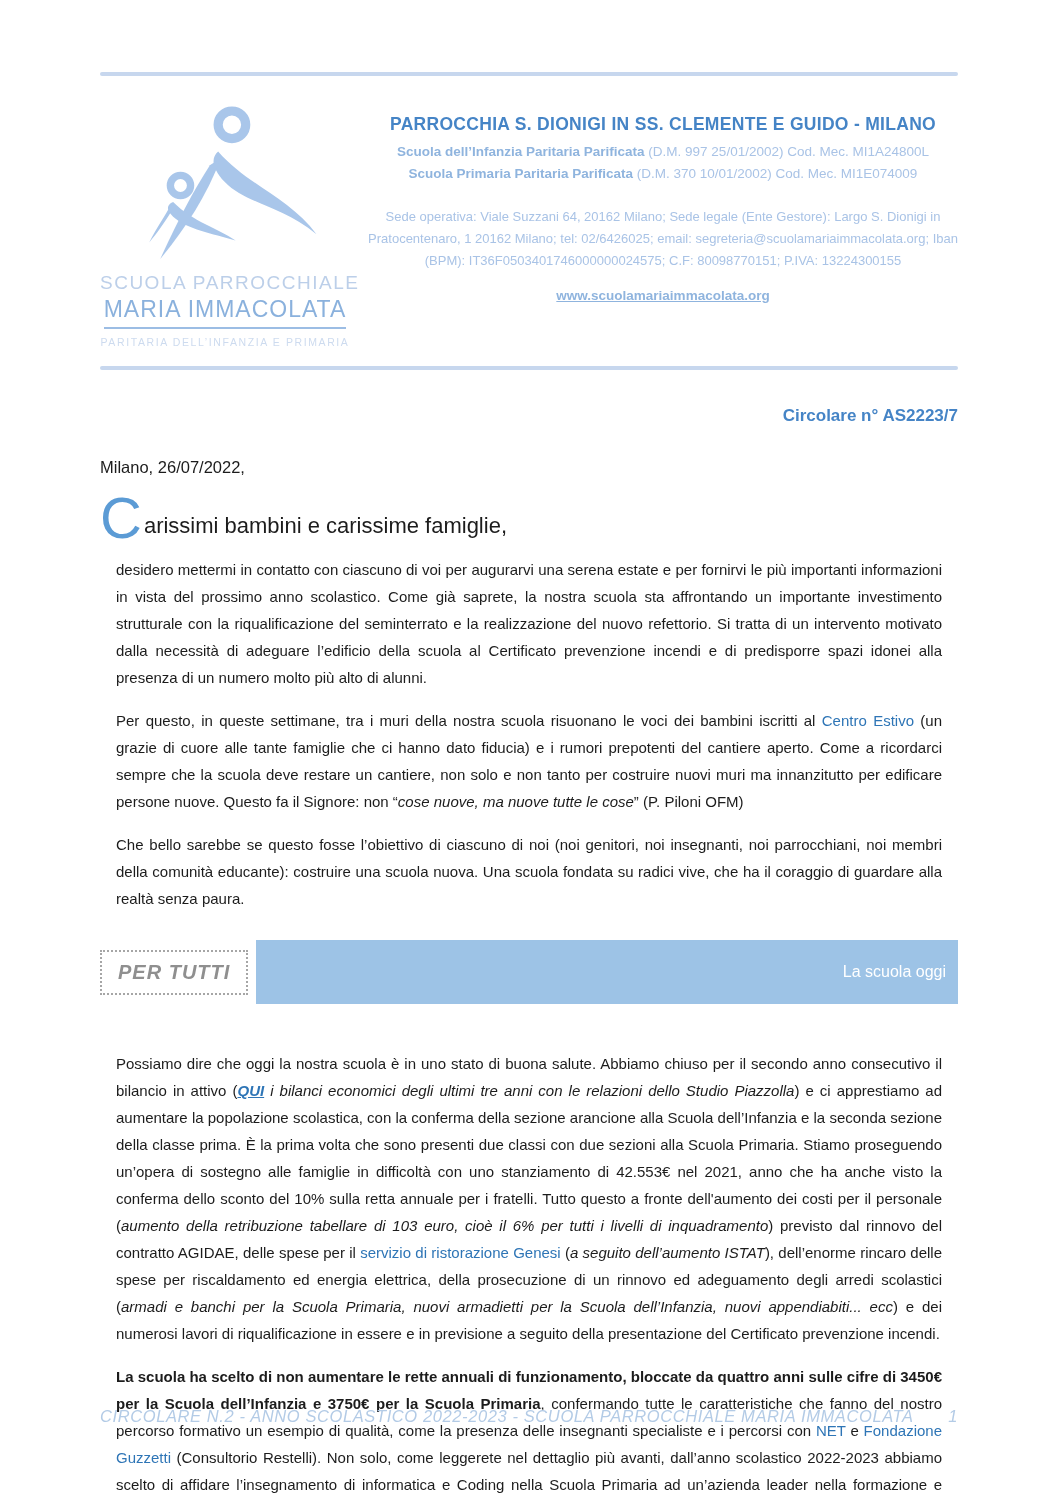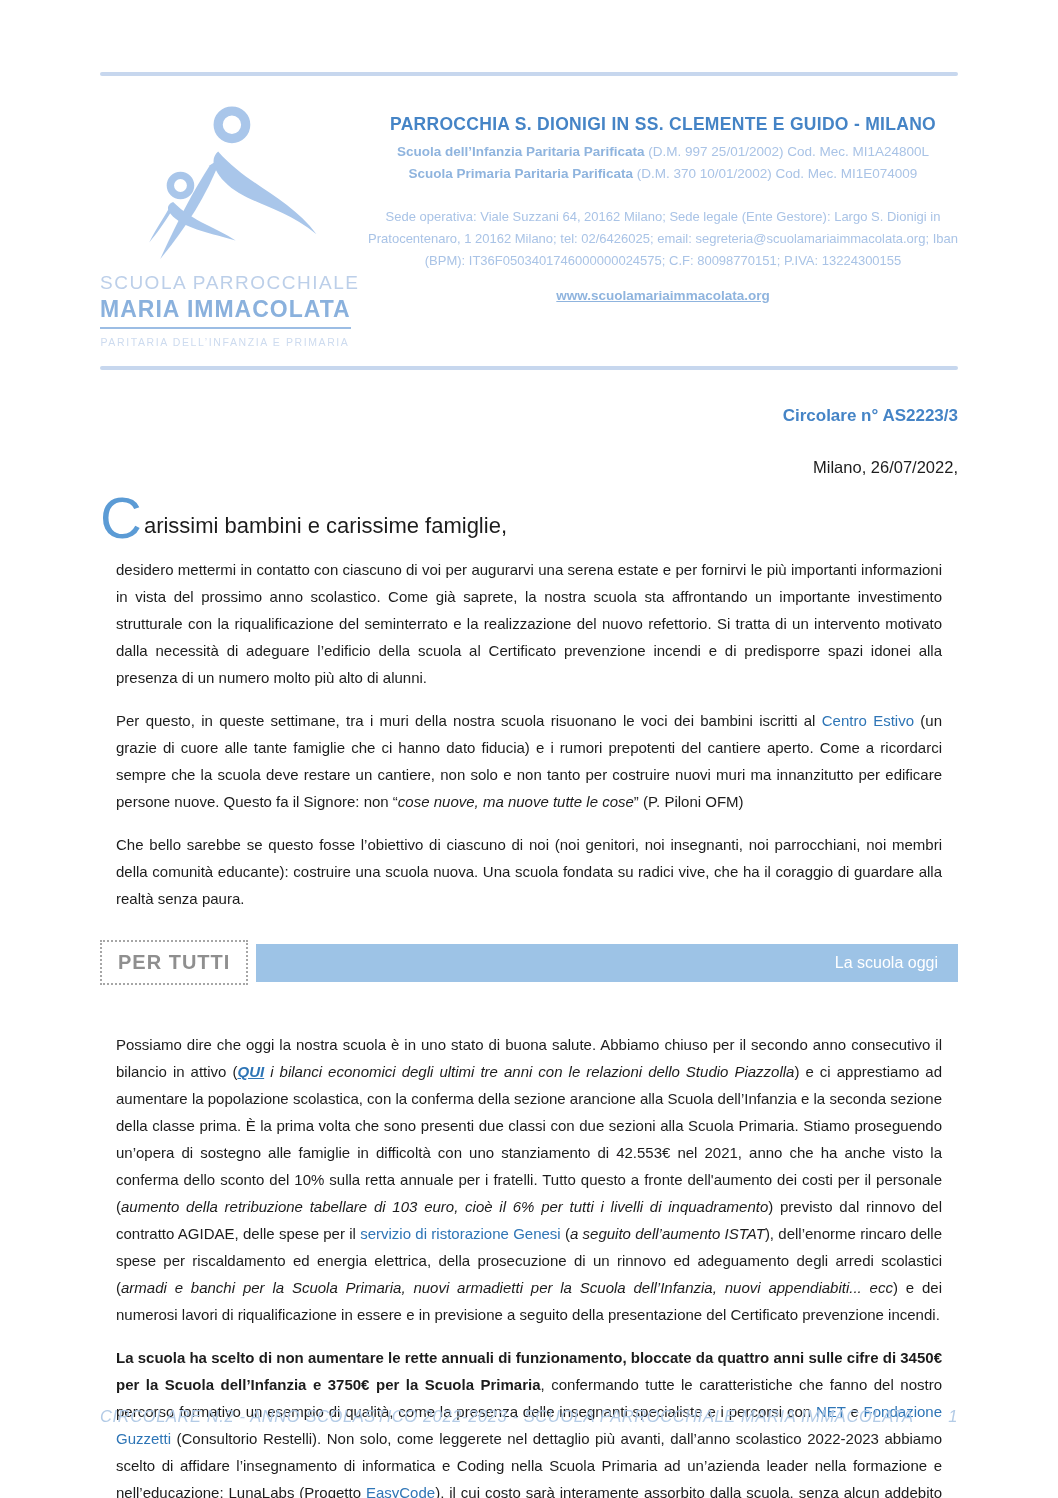--- a/index.html
+++ b/index.html
@@ -15,52 +15,52 @@
   .content{margin:0 100px;width:858px;}
   .rule{height:4px;background:#c7d7ee;border-radius:2px;}
   .top-rule{margin-top:72px;}
   .header-rule{margin-top:18px;}
 
   
   .letterhead{display:flex;margin-top:24px;align-items:flex-start;}
   .logo-block{width:250px;text-align:center;flex:0 0 auto;}
   .logo-figures{display:block;margin:0 auto;}
   .logo-line1{color:#bccfe9;font-size:19px;letter-spacing:1.5px;margin-top:2px;white-space:nowrap;}
-  .logo-line2{color:#8ab1dd;font-size:23px;font-weight:700;letter-spacing:1px;white-space:nowrap;
+  .logo-line2{color:#8ab1dd;font-size:23px;font-weight:400;letter-spacing:1px;white-space:nowrap;
     border-bottom:2px solid #9cbde4;display:inline-block;padding-bottom:4px;margin-top:2px;}
   .logo-line3{color:#cddbef;font-size:10.5px;letter-spacing:1.6px;margin-top:7px;white-space:nowrap;}
 
   .letterhead-info{flex:1;text-align:center;padding-left:18px;}
   .parish-title{color:#4584c6;font-weight:700;font-size:17.5px;letter-spacing:0.3px;margin-top:14px;}
   .school-lines{margin-top:6px;line-height:1.65;font-size:13.5px;color:#a9c3e6;}
   .school-lines .sl-bold{color:#8fb4de;font-weight:700;}
   .address{margin-top:20px;font-size:13px;line-height:1.7;color:#a9c3e6;}
   .website{display:inline-block;margin-top:16px;font-size:13.5px;font-weight:700;color:#8fb4de;
     text-decoration:underline;cursor:pointer;text-align:center;}
 
   
   .circular-no{margin-top:36px;text-align:right;color:#4584c6;font-weight:700;font-size:17px;}
-  .dateline{margin-top:32px;text-align:right;font-size:16.5px;}
+  .dateline{margin-top:32px;font-size:16.5px;}
 
   
   .salutation{margin:18px 0 6px 0;display:flex;align-items:flex-end;}
   .dropcap{font-size:58px;line-height:0.78;color:#5b9bd5;font-weight:400;padding-right:2px;}
   .salutation-rest{font-size:22px;padding-bottom:1px;}
   .body-p{margin:16px;font-size:15px;line-height:27px;text-align:justify;}
   .seg-link{color:#2e75b6;}
   .seg-qui{color:#2e75b6;font-weight:700;font-style:italic;text-decoration:underline;}
   .seg-italic{font-style:italic;}
   .seg-bold{font-weight:700;}
 
   
   .section-row{display:flex;align-items:center;margin-top:28px;}
   .section-tag{flex:0 0 auto;border:2px dotted #a6a6a6;color:#8f8f8f;font-weight:700;
-    font-size:20px;letter-spacing:1px;padding:9px 16px;background:#ffffff;}
-  .section-banner{flex:1;height:38px;background:#9dc3e6;margin-left:8px;display:flex;
-    align-items:center;justify-content:flex-end;padding-right:20px;box-sizing:border-box;}
+    font-size:20px;letter-spacing:1px;padding:9px 16px;background:#ffffff;font-style:italic;}
+  .section-banner{flex:1;height:64px;background:#9dc3e6;margin-left:8px;display:flex;
+    align-items:center;justify-content:flex-end;padding-right:12px;box-sizing:border-box;}
   .section-banner .banner-label{color:#ffffff;font-size:16px;}
 
   .main-text{margin-top:46px;}
 
   
   .page-footer{position:absolute;left:100px;right:100px;bottom:72px;display:flex;
     justify-content:space-between;align-items:flex-start;color:#b3cbe6;font-style:italic;
     font-size:16.5px;letter-spacing:0.6px;}
 </style>
 </head>
@@ -94,21 +94,21 @@
           <div><span class="sl-bold">Scuola dell’Infanzia Paritaria Parificata</span><span> (D.M. 997 25/01/2002) Cod. Mec. MI1A24800L</span></div>
           <div><span class="sl-bold">Scuola Primaria Paritaria Parificata</span><span> (D.M. 370 10/01/2002) Cod. Mec.  MI1E074009</span></div>
         </div>
         <div class="address">Sede operativa: Viale Suzzani 64, 20162 Milano; Sede legale (Ente Gestore): Largo S. Dionigi in Pratocentenaro, 1 20162 Milano; tel: 02/6426025; email: segreteria@scuolamariaimmacolata.org; Iban (BPM): IT36F0503401746000000024575; C.F: 80098770151; P.IVA: 13224300155</div>
         <a class="website">www.scuolamariaimmacolata.org</a>
       </div>
     </header>
 
     <div class="rule header-rule"></div>
 
-    <div class="circular-no">Circolare n° AS2223/3</div>
+    <div class="circular-no">Circolare n° AS2223/7</div>
     <div class="dateline">Milano, 26/07/2022,</div>
 
     <p class="salutation">
       <span class="dropcap">C</span>
       <span class="salutation-rest">arissimi bambini e carissime famiglie,</span>
     </p>
 
     <p class="body-p"><span>desidero mettermi in contatto con ciascuno di voi per augurarvi una serena estate e per fornirvi le più importanti informazioni in vista del prossimo anno scolastico. Come già saprete, la nostra scuola sta affrontando un importante investimento strutturale con la riqualificazione del seminterrato e la realizzazione del nuovo refettorio. Si tratta di un intervento motivato dalla necessità di adeguare l’edificio della scuola al Certificato prevenzione incendi e di predisporre spazi idonei alla presenza di un numero molto più alto di alunni.</span></p>
     <p class="body-p"><span>Per questo, in queste settimane, tra i muri della nostra scuola risuonano le voci dei bambini iscritti al </span><span class="seg-link">Centro Estivo</span><span> (un grazie di cuore alle tante famiglie che ci hanno dato fiducia) e i rumori prepotenti del cantiere aperto. Come a ricordarci sempre che la scuola deve restare un cantiere, non solo e non tanto per costruire nuovi muri ma innanzitutto per edificare persone nuove. Questo fa il Signore: non “</span><span class="seg-italic">cose nuove, ma nuove tutte le cose</span><span>” (P. Piloni OFM)</span></p>
     <p class="body-p"><span>Che bello sarebbe se questo fosse l’obiettivo di ciascuno di noi (noi genitori, noi insegnanti, noi parrocchiani, noi membri della comunità educante): costruire una scuola nuova. Una scuola fondata su radici vive, che ha il coraggio di guardare alla realtà senza paura.</span></p>

